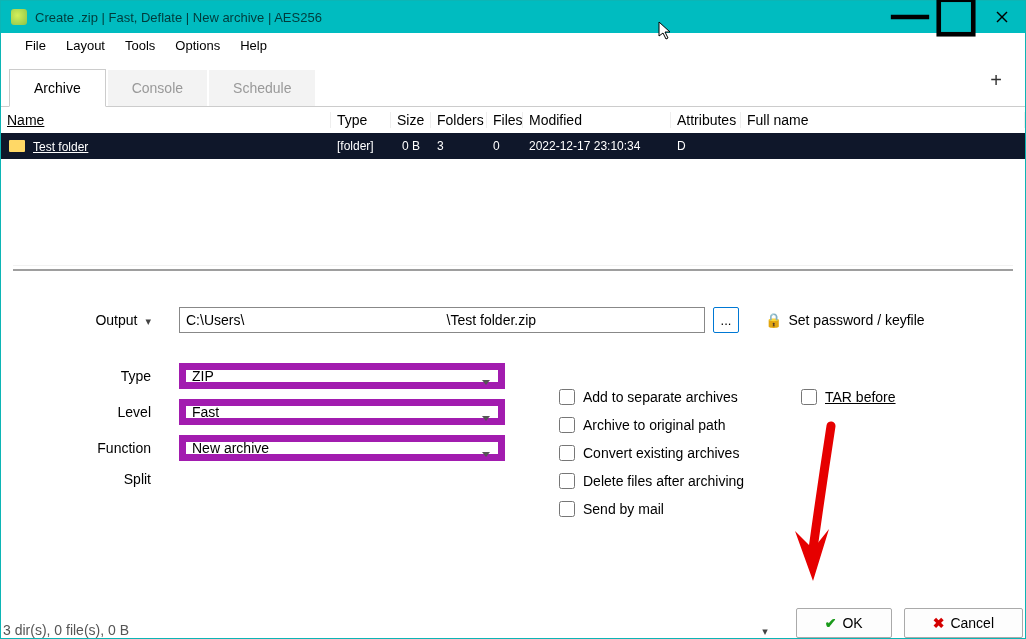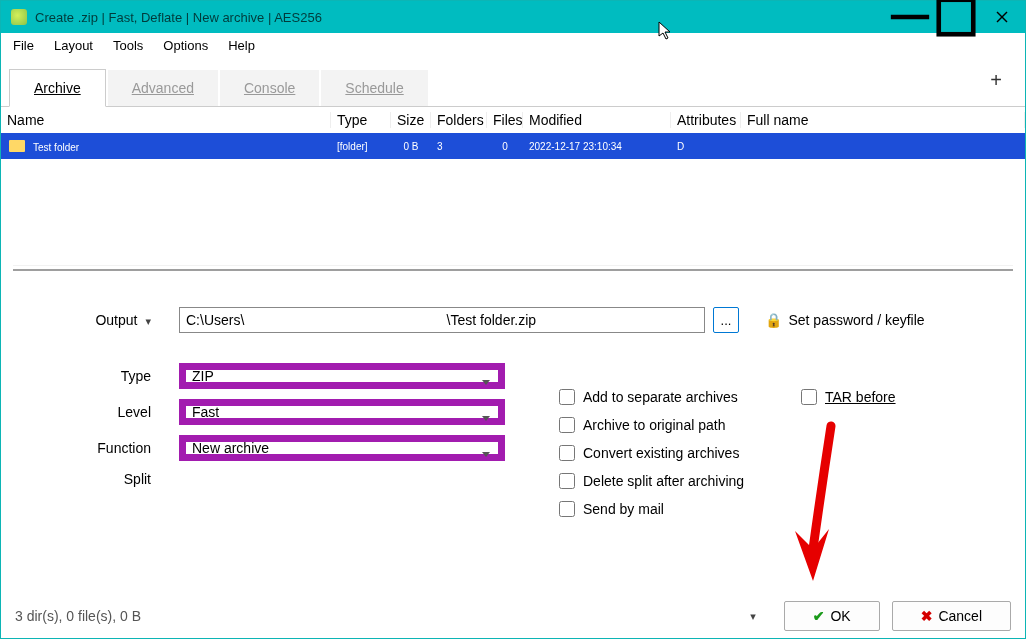--- a/index.html
+++ b/index.html
@@ -11,43 +11,43 @@
 .titlebar { height: 32px; background: #00bcc0; display: flex; align-items: center; position: relative; }
 .titlebar .app-icon { width: 16px; height: 16px; margin-left: 10px; border-radius: 3px; background: radial-gradient(circle at 40% 40%, #d4f05a, #8bc34a); }
 .titlebar .title { color: #003b3b; font-size: 13px; margin-left: 8px; }
 .titlebar .controls { position: absolute; right: 0; top: 0; height: 32px; display: flex; }
 .titlebar .controls div { width: 46px; height: 32px; display: flex; align-items: center; justify-content: center; font-size: 13px; color: #002; cursor: default; }
 .titlebar .controls .close-icon svg { width: 12px; height: 12px; }
 .cursor { position: absolute; left: 657px; top: 20px; pointer-events: none; }
 .cursor svg { width: 16px; height: 20px; }
 
 
-.menubar { height: 24px; display: flex; align-items: center; padding: 0 2px; background: #fff; font-size: 13px; }
+.menubar { height: 24px; display: flex; align-items: center; padding: 0 14px; background: #fff; font-size: 13px; }
 .menubar .item { padding: 2px 10px; cursor: default; }
 
 
 .tabrow { height: 50px; display: flex; align-items: flex-end; border-bottom: 1px solid #ccc; padding: 0 0 0 8px; position: relative; }
-.tabrow .tab { padding: 10px 24px 10px; font-size: 14px; color: #999; background: #f3f3f3; margin-right: 2px; text-decoration: underline; }
+.tabrow .tab { padding: 10px 24px 10px; font-size: 14px; color: #999; background: #f3f3f3; margin-right: 2px; }
 .tabrow .tab.active { color: #000; background: #fff; border: 1px solid #ccc; border-bottom: 1px solid #fff; position: relative; top: 1px; }
 .tabrow .plus { position: absolute; right: 18px; top: 12px; width: 22px; height: 22px; display:flex; align-items:center; justify-content:center; color:#333; font-size:20px;}
 
 
 .table { width: 100%; }
 .thead { display: flex; height: 26px; align-items: center; font-size: 14px; color: #000; background: #fff; }
 .thead > div, .trow > div { padding: 0 6px; overflow: hidden; white-space: nowrap; }
-.col-name { width: 330px; }
+.col-name { width: 330px; text-decoration: underline; }
 .col-type { width: 60px; }
 .col-size { width: 40px; text-align: center; }
 .col-folders { width: 56px; }
-.col-files { width: 36px; text-align: center; }
+.col-files { width: 36px; text-align: left; }
 .col-modified { width: 148px; }
 .col-attrs { width: 70px; }
 .col-fullname { flex: 1; }
 .thead > div { border-right: 1px solid #eee; }
-.trow { display: flex; height: 26px; align-items: center; font-size: 10px; background: #1d4ed8; color: #fff; }
+.trow { display: flex; height: 26px; align-items: center; font-size: 12px; background: #0f172a; color: #fff; }
 .trow .folder-icon { display:inline-block; width:16px; height:12px; background:#ffd866; border-radius:1px; position:relative; top:1px; margin-right:8px; margin-left:2px;}
 .listarea { height: 128px; overflow: auto; background: #fff; }
 .splitter { height: 6px; border-top: 1px solid #f2f2f2; border-bottom: 2px solid #9e9e9e; margin: 0 12px; cursor: row-resize; background:#fff;}
 .spacer-top { height: 4px; }
 
 
 .form { padding: 36px 24px 0 18px; font-size: 14px; color: #000; }
 .row { display: flex; align-items: center; margin-bottom: 10px; }
 .label { width: 160px; text-align: right; padding-right: 28px; }
 .chev { display:inline-block; margin-left:8px; font-size:11px; color:#444; }
@@ -59,21 +59,21 @@
 .sel::after { content:""; position:absolute; right:8px; top:10px; border-left:4px solid transparent; border-right:4px solid transparent; border-top:5px solid #555;}
 .checks { position:absolute; left:558px; top:388px; display:flex; flex-direction:column; gap:12px; font-size:14px;}
 .checks label, .check2 label { display:flex; align-items:flex-end; gap:8px; }
 .checks input[type=checkbox], .check2 input[type=checkbox] { width:16px; height:16px; }
 .check2 { position:absolute; left:800px; top:388px; font-size:14px;text-decoration:underline; }
 
 
 .arrow { position:absolute; left:760px; top:420px; pointer-events:none; }
 
 
-.bottombar { position:absolute; left:0; right:0; bottom:0; height:44px; display:flex; align-items:center; padding:0 14px; background:#fff;}
+.bottombar { position:absolute; left:0; right:0; bottom:0; height:44px; display:flex; align-items:flex-end; padding:0 2px; background:#fff;}
 .status { color:#555; font-size:14px; flex:1; }
 .dd-caret { margin-right:16px; font-size:11px; color:#444;}
 .btn { height:30px; padding:0 28px; border:1px solid #aaa; background:#fdfdfd; display:flex; align-items:center; gap:6px; font-size:14px; margin-left:12px; border-radius:2px;}
 .btn .ok-icon { color:#1a9a1a; font-weight:bold;}
 .btn .x-icon { color:#d40000; font-weight:bold;}
 </style>
 </head>
 <body>
 
 <div class="window">
@@ -109,21 +109,20 @@
   <div class="menubar">
     <div class="item">File</div>
     <div class="item">Layout</div>
     <div class="item">Tools</div>
     <div class="item">Options</div>
     <div class="item">Help</div>
   </div>
 
   <div class="tabrow">
     <div class="tab active">Archive</div>
-    <div class="tab">Advanced</div>
     <div class="tab">Console</div>
     <div class="tab">Schedule</div>
     <div class="plus">+</div>
   </div>
 
   <div class="table">
     <div class="thead">
       <div class="col-name">Name</div>
       <div class="col-type">Type</div>
       <div class="col-size">Size</div>
@@ -192,21 +191,21 @@
     <label>
         <input type="checkbox" style="">
         <span>Archive to original path</span>
       </label>
     <label>
         <input type="checkbox" style="">
         <span>Convert existing archives</span>
       </label>
     <label>
         <input type="checkbox" style="">
-        <span>Delete split after archiving</span>
+        <span>Delete files after archiving</span>
       </label>
     <label>
         <input type="checkbox" style="">
         <span>Send by mail</span>
       </label>
   </div>
 
   <div class="check2">
     <label>
         <input type="checkbox" style="">

